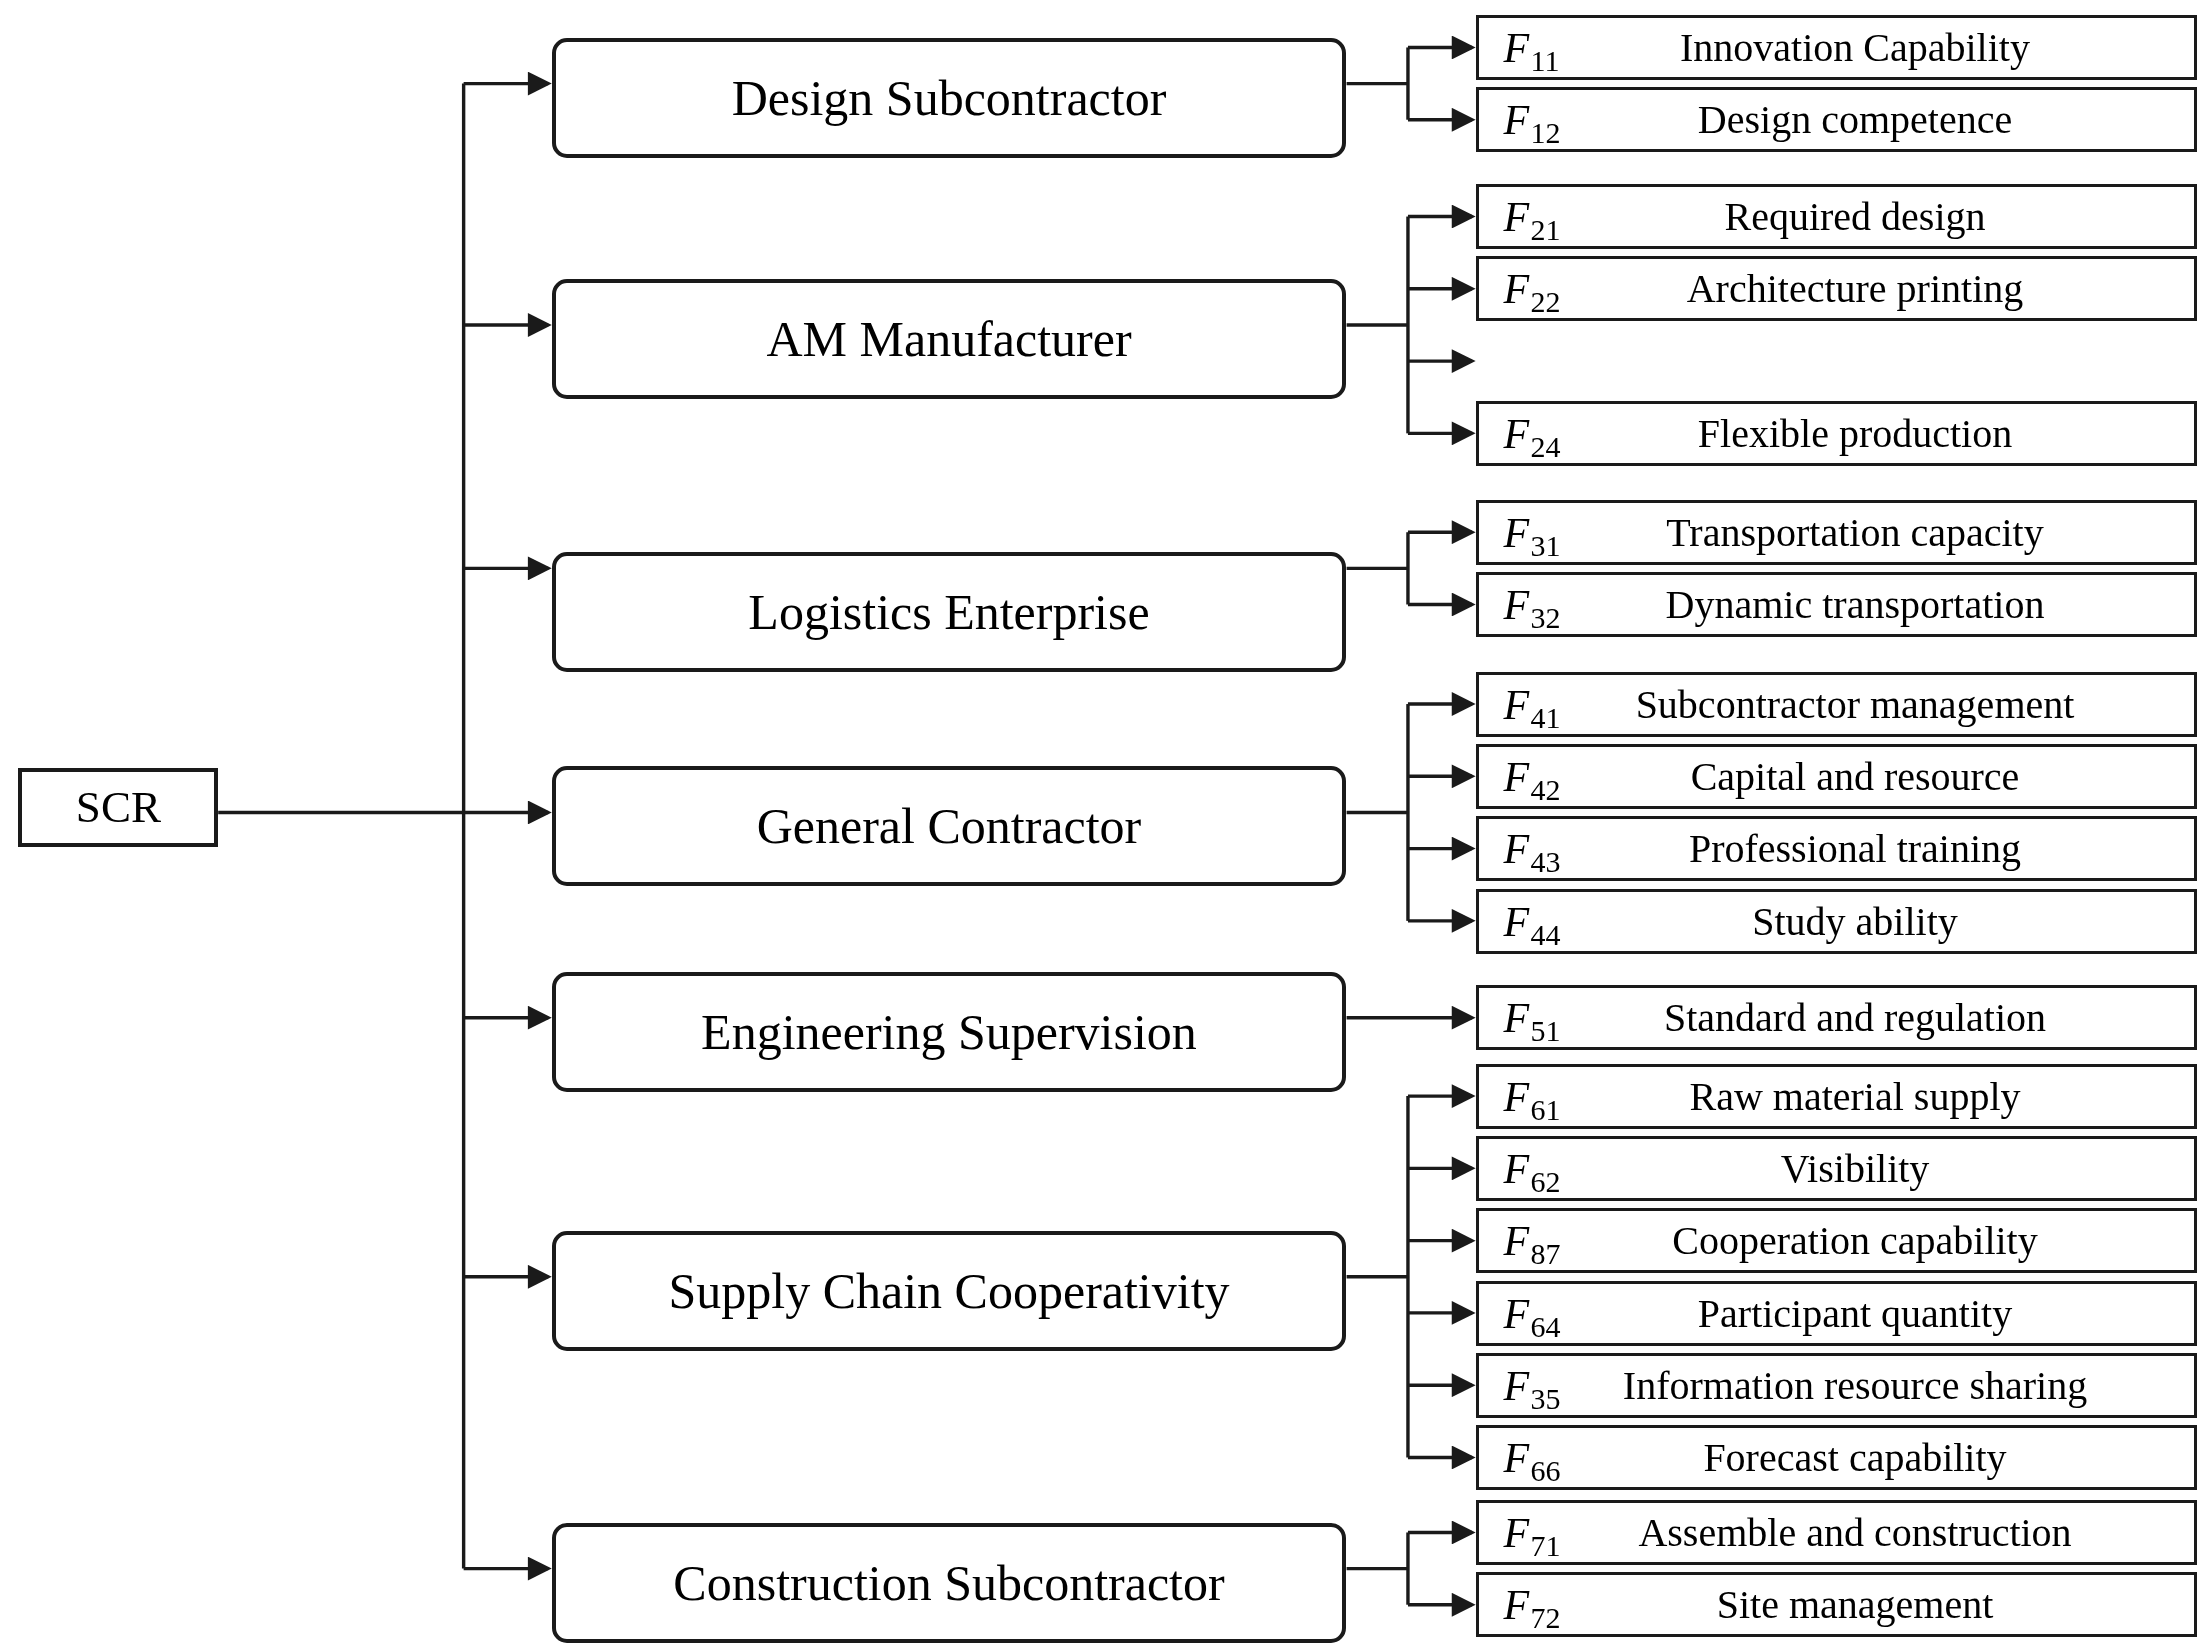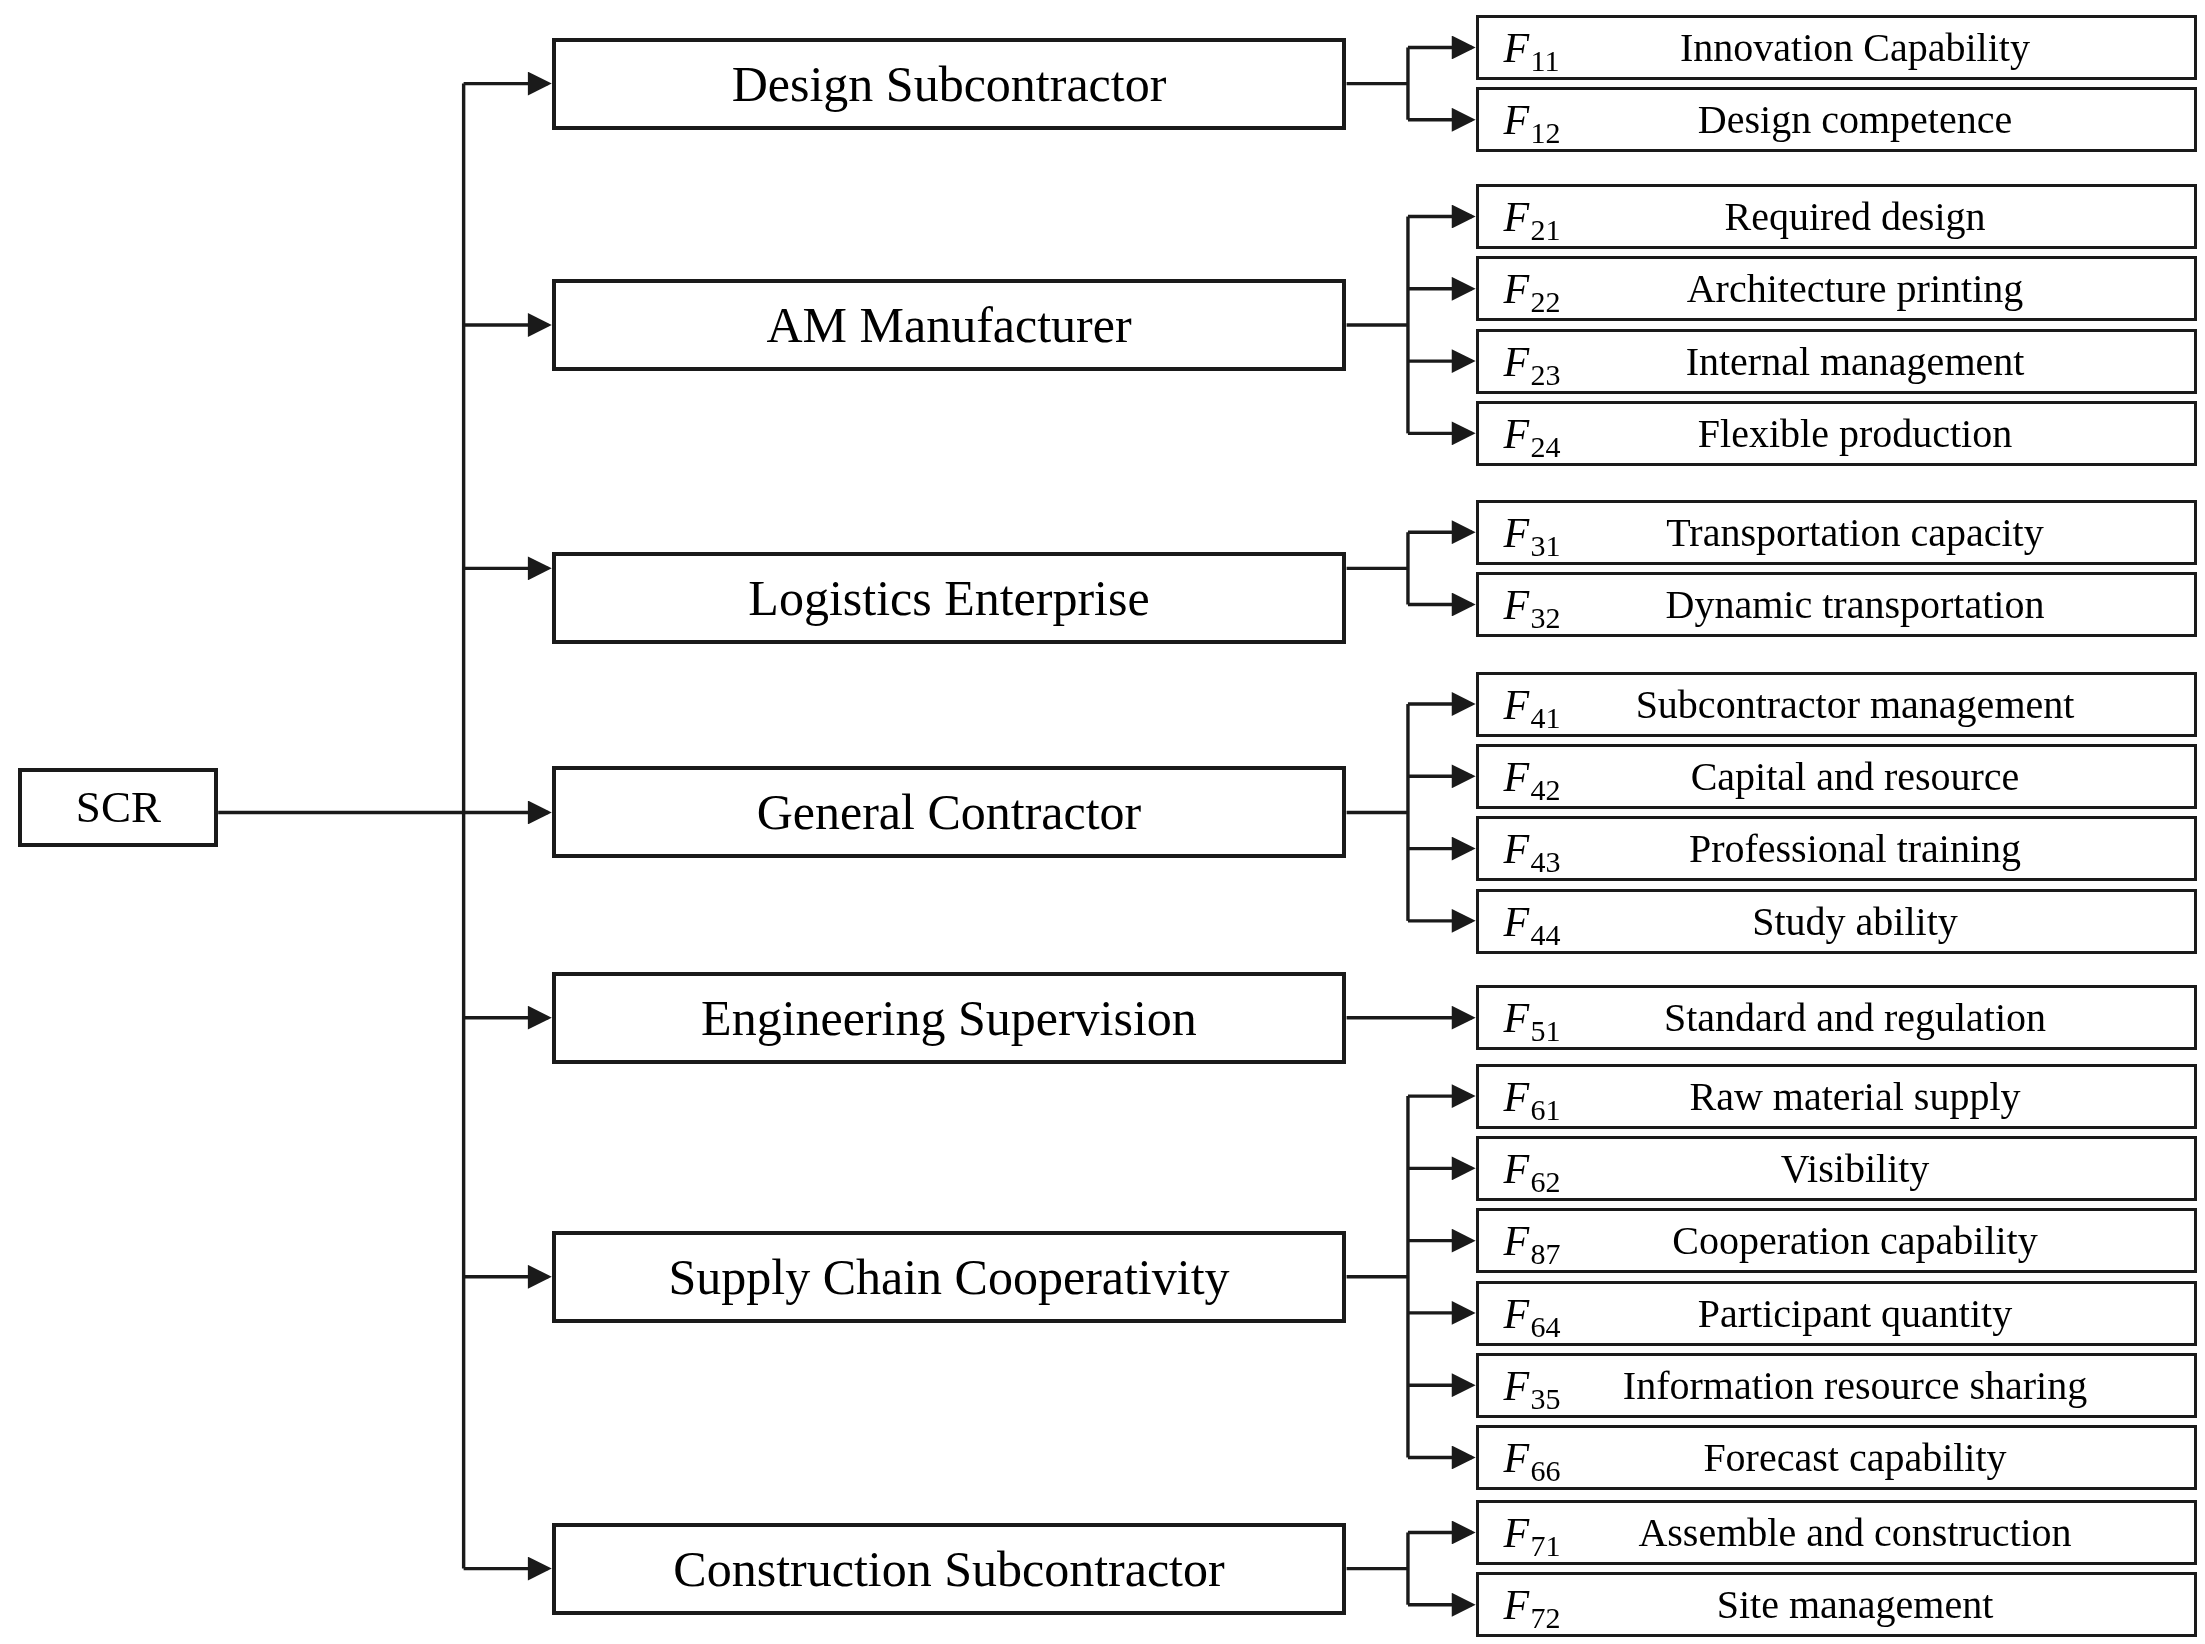--- a/index.html
+++ b/index.html
@@ -28,22 +28,23 @@
   }
   
   .rbox {
     left: 18.4px; top: 768px;
     width: 200px; height: 79px;
     font-size: 45px;
   }
   
   .cbox {
     left: 552px;
-    width: 794px; height: 92px;
+    width: 794px; height: 120px;
     font-size: 50px;
+    border-radius: 15px;
   }
   
   .fbox {
     left: 1476px;
     width: 721px; height: 65px;
     border-width: 3.4px;
     font-size: 40px;
     justify-content: flex-start;
   }
   .fsym {
@@ -152,24 +153,20 @@
   </div>
 
   <div class="box fbox" style="top:184px">
     <span class="fsym"><i>F</i><sub>21</sub></span>
     <span class="flabel">Required design</span>
   </div>
   <div class="box fbox" style="top:256px">
     <span class="fsym"><i>F</i><sub>22</sub></span>
     <span class="flabel">Architecture printing</span>
   </div>
-  <div class="box fbox" style="top:329px">
-    <span class="fsym"><i>F</i><sub>23</sub></span>
-    <span class="flabel">Internal management</span>
-  </div>
   <div class="box fbox" style="top:401px">
     <span class="fsym"><i>F</i><sub>24</sub></span>
     <span class="flabel">Flexible production</span>
   </div>
 
   <div class="box fbox" style="top:500px">
     <span class="fsym"><i>F</i><sub>31</sub></span>
     <span class="flabel">Transportation capacity</span>
   </div>
   <div class="box fbox" style="top:572px">

